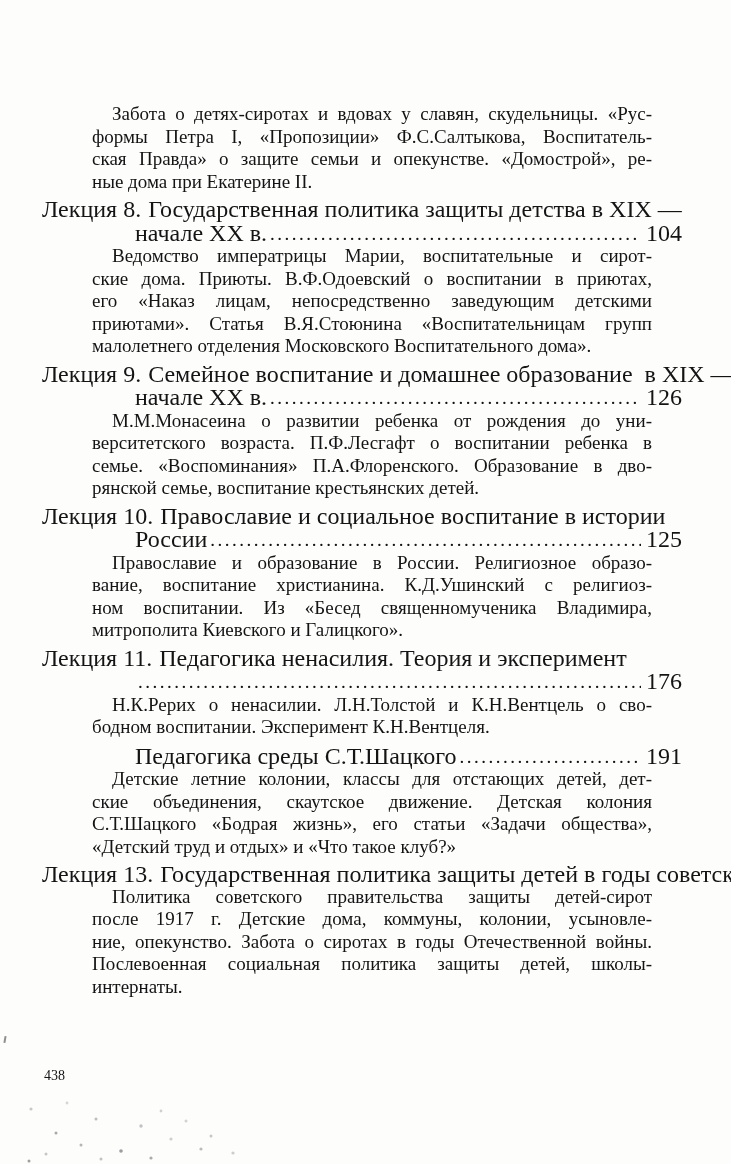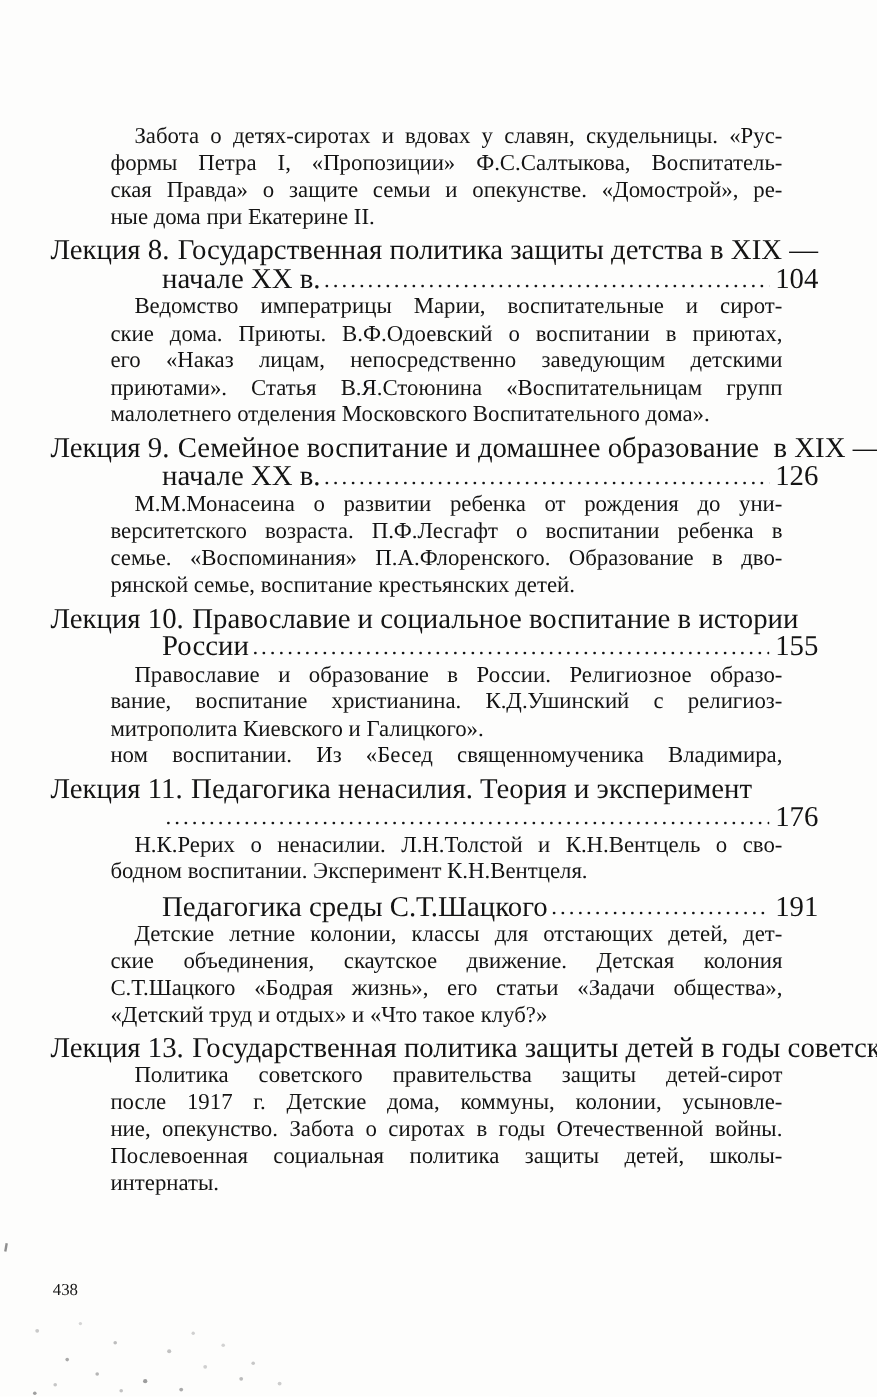--- a/index.html
+++ b/index.html
@@ -84,27 +84,27 @@
           </div>
         </div>
         <div class="entry">
           <div class="trow">
             <span class="tlabel">Лекция 10.</span>
             <span class="ttext">Православие и социальное воспитание в истории</span>
           </div>
           <div class="trow wrapline">
             <span class="ttext">России</span>
             <span class="leader"></span>
-            <span class="tpage">155</span>
+            <span class="tpage">125</span>
           </div>
           <div class="desc">
             <div class="dline first">Православие и образование в России. Религиозное образо-</div>
             <div class="dline">вание, воспитание христианина. К.Д.Ушинский с религиоз-</div>
+            <div class="dline">ном воспитании. Из «Бесед священномученика Владимира,</div>
             <div class="dline last">митрополита Киевского и Галицкого».</div>
-            <div class="dline">ном воспитании. Из «Бесед священномученика Владимира,</div>
           </div>
         </div>
         <div class="entry">
           <div class="trow">
             <span class="tlabel">Лекция 11.</span>
             <span class="ttext">Педагогика ненасилия. Теория и эксперимент</span>
           </div>
           <div class="trow wrapline">
             <span class="leader"></span>
             <span class="tpage">176</span>

